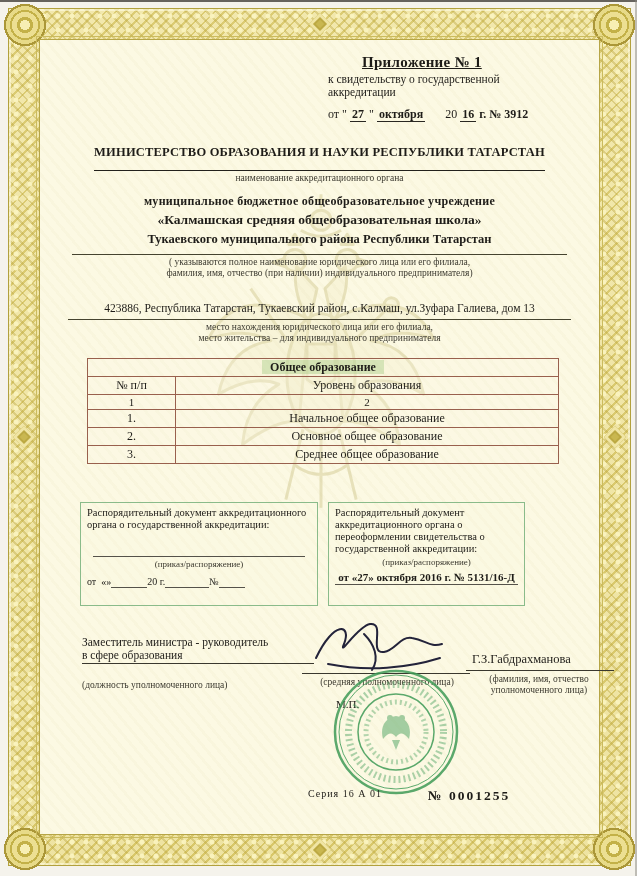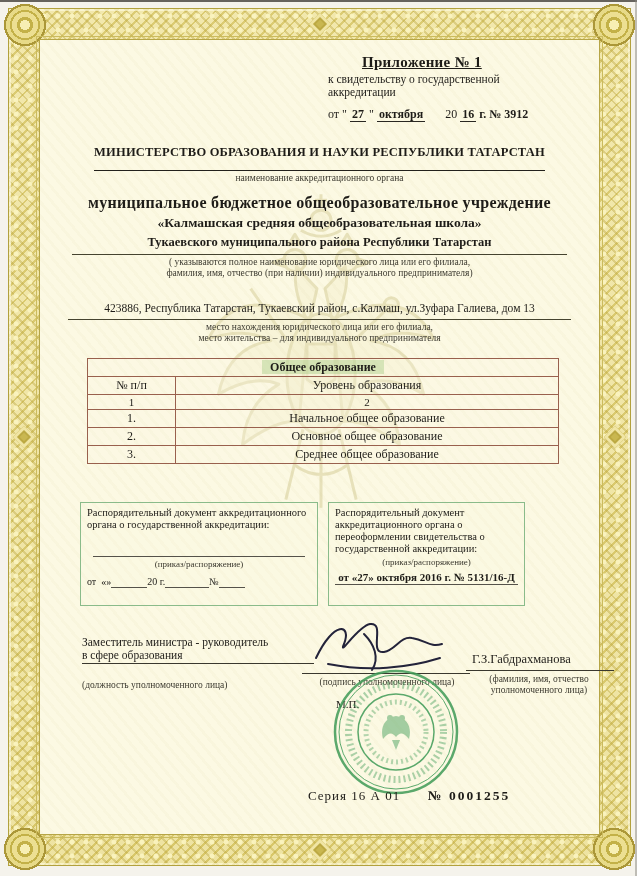--- a/index.html
+++ b/index.html
@@ -48,21 +48,21 @@
   .hdr-date { margin-top:8px; font-size:12px; }
   .hdr-date span { margin-right:3px; }
   .gap { display:inline-block; width:14px; }
 
   .ministry { left:0; top:102px; width:100%; text-align:center; }
   .ministry .name { display:inline-block; font-size:12.5px; font-weight:bold; letter-spacing:.2px;
     border-bottom:1.5px solid #23211c; padding-bottom:10px; }
   .ministry .cap { margin-top:2px; }
 
   .org { left:0; top:154px; width:100%; text-align:center; }
-  .org .l1 { font-size:16px; font-weight:bold; letter-spacing:.3px; }
+  .org .l1 { font-size:12px; font-weight:bold; letter-spacing:.3px; }
   .org .l2 { font-size:13.5px; font-weight:bold; margin-top:3px; }
   .org .l3 { font-size:12.5px; font-weight:bold; margin-top:4px; }
   .org-rule { left:32px; right:32px; top:214px; border-top:1px solid #45432f; }
   .org-cap { left:0; top:217px; width:100%; text-align:center; }
 
   .addr { left:0; top:262px; width:100%; text-align:center; font-size:11.5px; }
   .addr-rule { left:28px; right:28px; top:279px; border-top:1px solid #45432f; }
   .addr-cap { left:0; top:282px; width:100%; text-align:center; }
 
   
@@ -93,21 +93,21 @@
   .sig-svg { left:268px; top:574px; width:140px; height:62px; }
   .sig-line { left:262px; top:633px; width:168px; border-top:1px solid #3a382e; }
   .sig-cap { left:252px; top:637px; width:190px; text-align:center; }
   .mp { left:296px; top:658px; font-size:11px; }
   .sig-name { left:432px; top:612px; width:142px; font-size:12.5px; }
   .name-line { left:426px; top:630px; width:148px; border-top:1px solid #3a382e; }
   .name-cap { left:420px; top:634px; width:158px; text-align:center; }
 
   .stamp { left:292px; top:628px; width:128px; height:128px; opacity:.85; }
 
-  .series { left:268px; top:748px; font-size:13px; letter-spacing:1px; }
+  .series { left:268px; top:748px; font-size:10px; letter-spacing:1px; }
   .number { left:388px; top:748px; font-size:13.5px; font-weight:bold; letter-spacing:2px; }
 </style>
 </head>
 <body>
 
 <div class="scan">
   <div class="edge-top"></div>
   <div class="edge-right"></div>
 
   <div class="certificate">
@@ -223,21 +223,21 @@
       <div class="abs sig-pos-cap small">(должность уполномоченного лица)</div>
 
       <svg class="abs sig-svg" viewBox="0 0 140 62">
         <g fill="none" stroke="#23233a" stroke-width="2" stroke-linecap="round">
           <path d="M8 44 C 26 6, 44 10, 36 30 C 30 44, 50 12, 62 10 C 78 8, 60 40, 76 38 C 88 36, 92 22, 104 24 C 118 26, 122 34, 134 30"></path>
           <path d="M20 50 C 60 58, 100 54, 132 44"></path>
           <path d="M56 20 C 66 30, 72 44, 64 56"></path>
         </g>
       </svg>
       <div class="abs sig-line"></div>
-      <div class="abs sig-cap small">(подпись уполномоченного лица)</div>
+      <div class="abs sig-cap small">(средняя уполномоченного лица)</div>
       <div class="abs mp">М.П.</div>
 
       <div class="abs sig-name">Г.З.Габдрахманова</div>
       <div class="abs name-line"></div>
       <div class="abs name-cap small">
         <div>(фамилия, имя, отчество</div>
         <div>уполномоченного лица)</div>
       </div>
 
       <svg class="abs stamp" viewBox="0 0 128 128">

